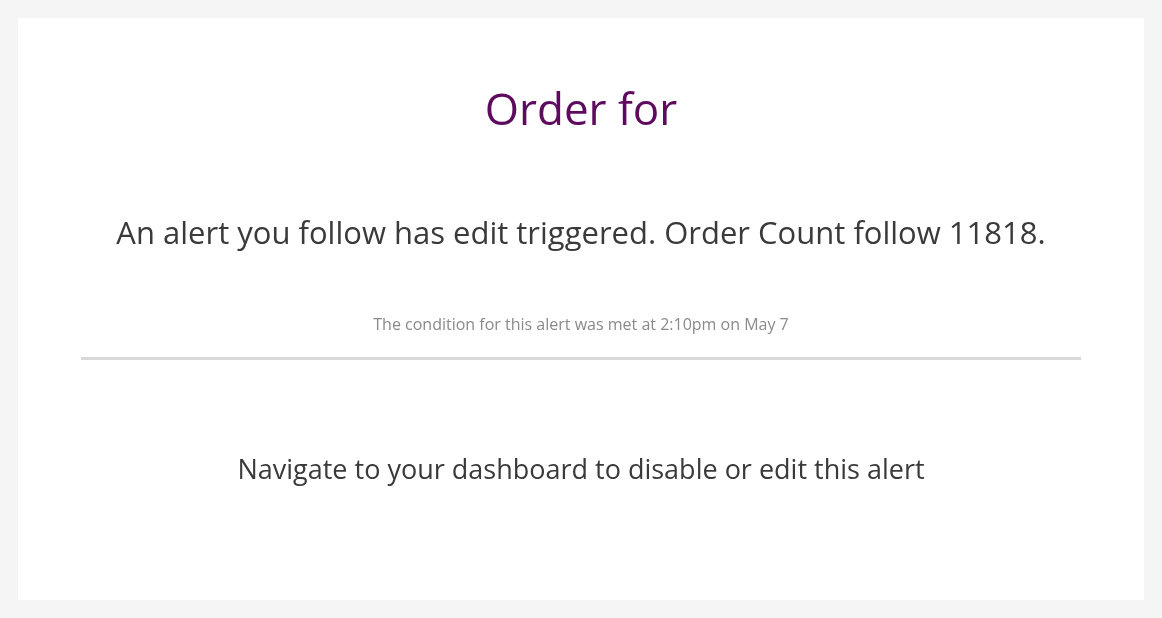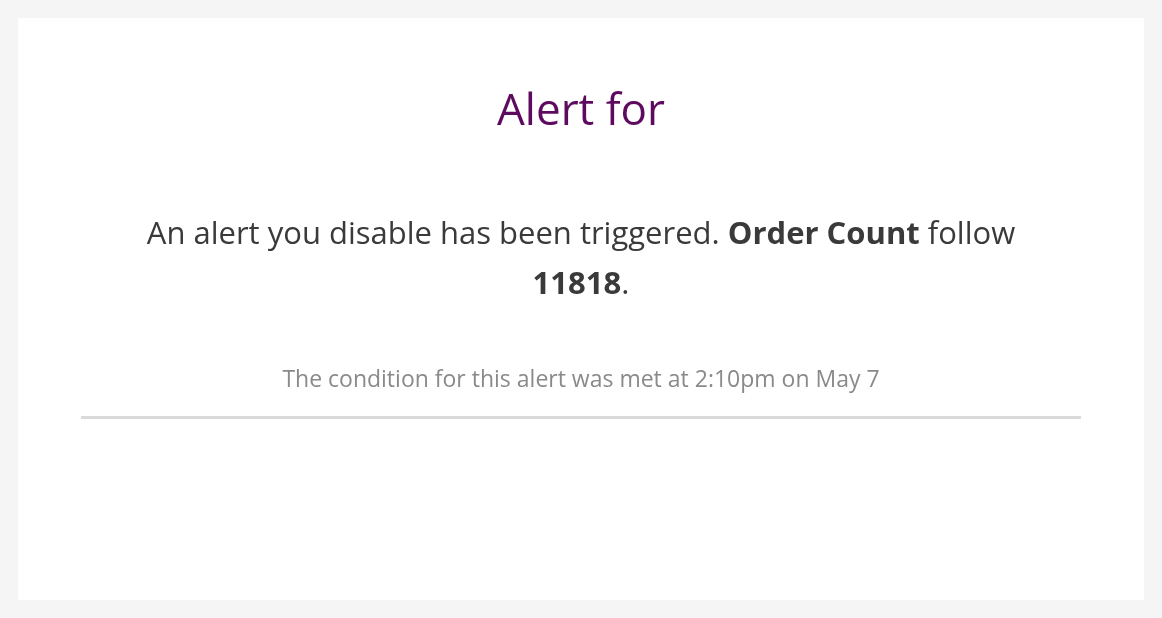--- a/index.html
+++ b/index.html
@@ -29,49 +29,50 @@
     }
     .body-text {
       color: #3a3a3a;
       font-size: 31px;
       font-weight: 400;
       line-height: 1.6;
       margin: 0 auto 55px auto;
       max-width: 950px;
     }
     .bold {
-      font-weight: 700;
+      font-weight: 400;
       margin-top: 43px;
     }
     .condition-text {
       color: #8a8a8a;
-      font-size: 23px;
+      font-size: 16px;
       font-weight: 400;
       margin-bottom: 22px;
     }
     .divider {
       border: none;
       border-top: 3px solid #d9d9d9;
       margin: 0 auto;
       max-width: 1000px;
     }
     .footer-text {
       color: #3a3a3a;
       font-size: 27px;
       font-weight: 400;
       margin-top: 90px;
     }
   </style>
 </head>
 <body>
 
 <div class="card">
-  <h1 class="title">Alert for</h1>
+  <h1 class="title">Order for</h1>
 
   <p class="body-text">
-    <span>An alert you disable has been triggered. </span><span class="bold">Order Count</span><span> follow </span><span class="bold">11818</span><span>.</span>
+    <span>An alert you follow has edit triggered. </span><span class="bold">Order Count</span><span> follow </span><span class="bold">11818</span><span>.</span>
   </p>
 
   <p class="condition-text">The condition for this alert was met at 2:10pm on May 7</p>
 
   <hr class="divider">
 
+  <p class="footer-text">Navigate to your dashboard to disable or edit this alert</p>
 </div>
 
 </body></html>

